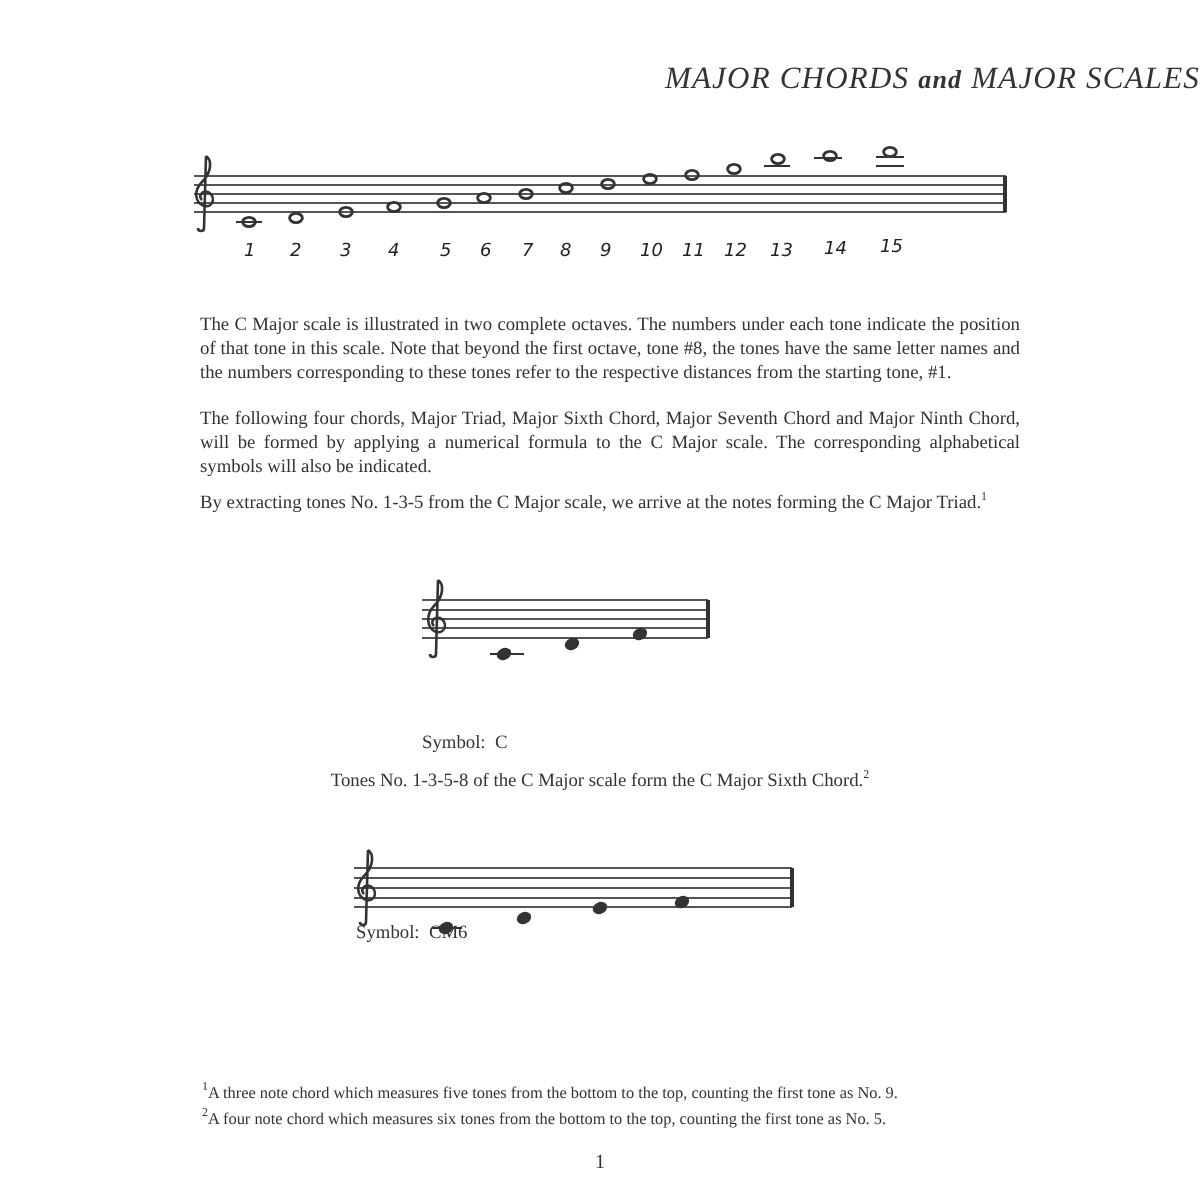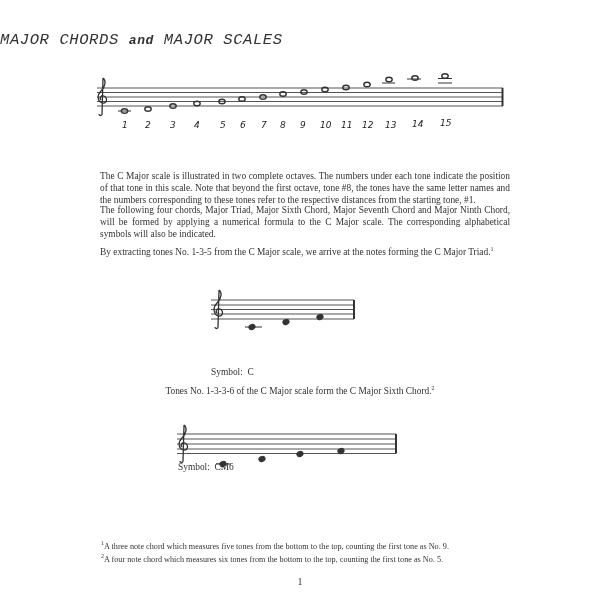--- a/index.html
+++ b/index.html
@@ -13,22 +13,22 @@
       position: relative;
       overflow: hidden;
       font-family: "DejaVu Serif", "Liberation Serif", serif;
       color: #2a2a2a;
     }
     .page-title {
       position: absolute;
       left: 0;
       width: 600px;
       top: 31px;
-      text-align: left;
-      font-family: Liberation Mono, monospace;
+      text-align: right;
+      font-family: Liberation Serif, serif;
       font-style: italic;
       font-size: 15.5px;
       letter-spacing: 0.6px;
       color: #333;
     }
     .page-title .caps { font-size: 15.5px; }
     .page-title .and { font-size: 13px; font-weight: bold; }
     svg.staff {
       position: absolute;
       overflow: visible;
@@ -148,21 +148,21 @@
     <text class="num-label" x="300" y="128">9</text>
     <text class="num-label" x="320" y="128">10</text>
     <text class="num-label" x="341" y="128">11</text>
     <text class="num-label" x="362" y="128">12</text>
     <text class="num-label" x="385" y="128">13</text>
     <text class="num-label" x="412" y="127">14</text>
     <text class="num-label" x="440" y="126">15</text>
   </g>
 </svg>
 
-<p class="para" style="top:170px;">The C Major scale is illustrated in two complete octaves. The numbers under each tone indicate the position of that tone in this scale. Note that beyond the first octave, tone #8, the tones have the same letter names and the numbers corresponding to these tones refer to the respective distances from the starting tone, #1.</p>
+<p class="para" style="top:157px;">The C Major scale is illustrated in two complete octaves. The numbers under each tone indicate the position of that tone in this scale. Note that beyond the first octave, tone #8, the tones have the same letter names and the numbers corresponding to these tones refer to the respective distances from the starting tone, #1.</p>
 <p class="para" style="top:204px;">The following four chords, Major Triad, Major Sixth Chord, Major Seventh Chord and Major Ninth Chord, will be formed by applying a numerical formula to the C Major scale. The corresponding alphabetical symbols will also be indicated.</p>
 <p class="para" style="top:246px;"><span>By extracting tones No. 1-3-5 from the C Major scale, we arrive at the notes forming the C Major Triad.</span><sup>1</sup></p>
 
 <svg class="staff" style="left:0; top:280px;" width="600" height="60" viewBox="0 280 600 60">
   <g stroke="#555" stroke-width="1.1">
     <line x1="211" y1="300" x2="354" y2="300"></line>
     <line x1="211" y1="305" x2="354" y2="305"></line>
     <line x1="211" y1="309.5" x2="354" y2="309.5"></line>
     <line x1="211" y1="314" x2="354" y2="314"></line>
     <line x1="211" y1="319" x2="354" y2="319"></line>
@@ -177,21 +177,21 @@
     <ellipse cx="286" cy="322" rx="3.2" ry="2.4" transform="rotate(-25 286 322)"></ellipse>
     <ellipse cx="320" cy="317" rx="3.2" ry="2.4" transform="rotate(-25 320 317)"></ellipse>
   </g>
 </svg>
 <div class="symbol" style="left:211px; top:340px;margin-top:27px;">
   <span>Symbol:</span>&nbsp;
   <span>C</span>
 </div>
 
 <div class="centered-line" style="top:385px;">
-  <span>Tones No. 1-3-3-6 of the C Major scale form the C Major Sixth Chord.</span><sup style="font-size:6px;vertical-align:4px;">2</sup>
+  <span>Tones No. 1-3-5-8 of the C Major scale form the C Major Sixth Chord.</span><sup style="font-size:6px;vertical-align:4px;">2</sup>
 </div>
 
 <svg class="staff" style="left:0; top:420px;" width="600" height="50" viewBox="0 420 600 50">
   <g stroke="#555" stroke-width="1.1">
     <line x1="177" y1="434" x2="396" y2="434"></line>
     <line x1="177" y1="439" x2="396" y2="439"></line>
     <line x1="177" y1="444" x2="396" y2="444"></line>
     <line x1="177" y1="449" x2="396" y2="449"></line>
     <line x1="177" y1="453.5" x2="396" y2="453.5"></line>
   </g>

